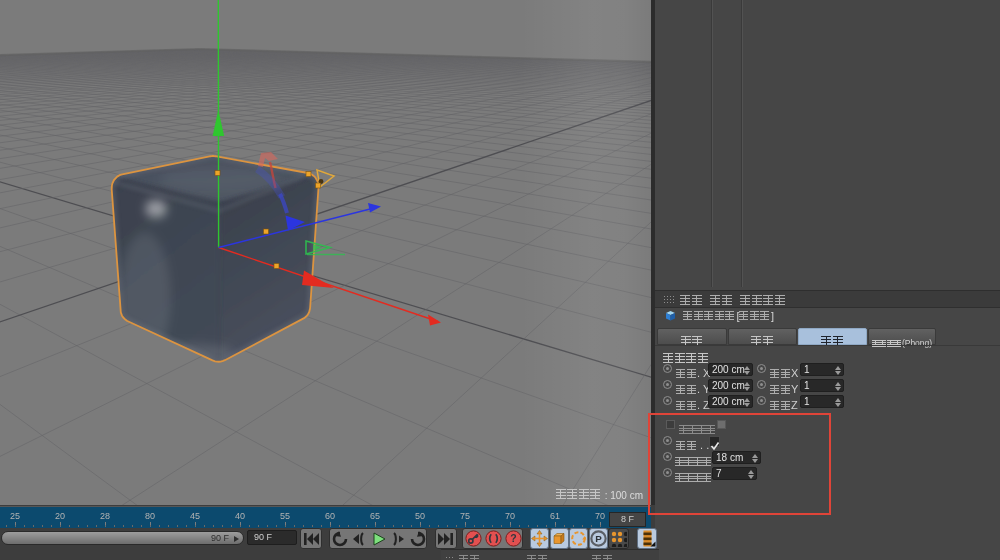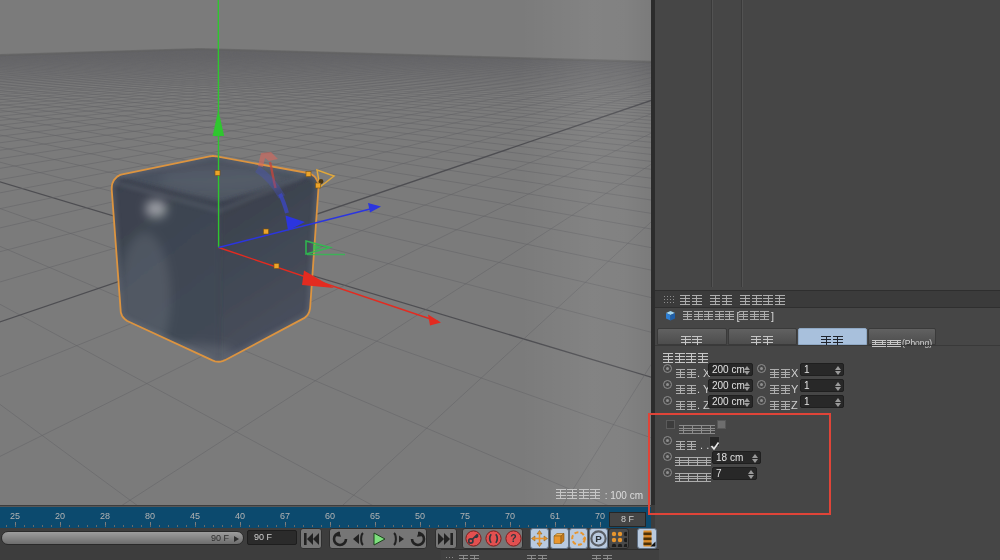--- a/index.html
+++ b/index.html
@@ -577,21 +577,21 @@
       <div class="rlab" style="left:48px">20</div>
       <div class="rtick" style="left:60px"></div>
       <div class="rlab" style="left:93px">28</div>
       <div class="rtick" style="left:105px"></div>
       <div class="rlab" style="left:138px">80</div>
       <div class="rtick" style="left:150px"></div>
       <div class="rlab" style="left:183px">45</div>
       <div class="rtick" style="left:195px"></div>
       <div class="rlab" style="left:228px">40</div>
       <div class="rtick" style="left:240px"></div>
-      <div class="rlab" style="left:273px">67</div>
+      <div class="rlab" style="left:273px">55</div>
       <div class="rtick" style="left:285px"></div>
       <div class="rlab" style="left:318px">60</div>
       <div class="rtick" style="left:330px"></div>
       <div class="rlab" style="left:363px">65</div>
       <div class="rtick" style="left:375px"></div>
       <div class="rlab" style="left:408px">50</div>
       <div class="rtick" style="left:420px"></div>
       <div class="rlab" style="left:453px">75</div>
       <div class="rtick" style="left:465px"></div>
       <div class="rlab" style="left:498px">70</div>

